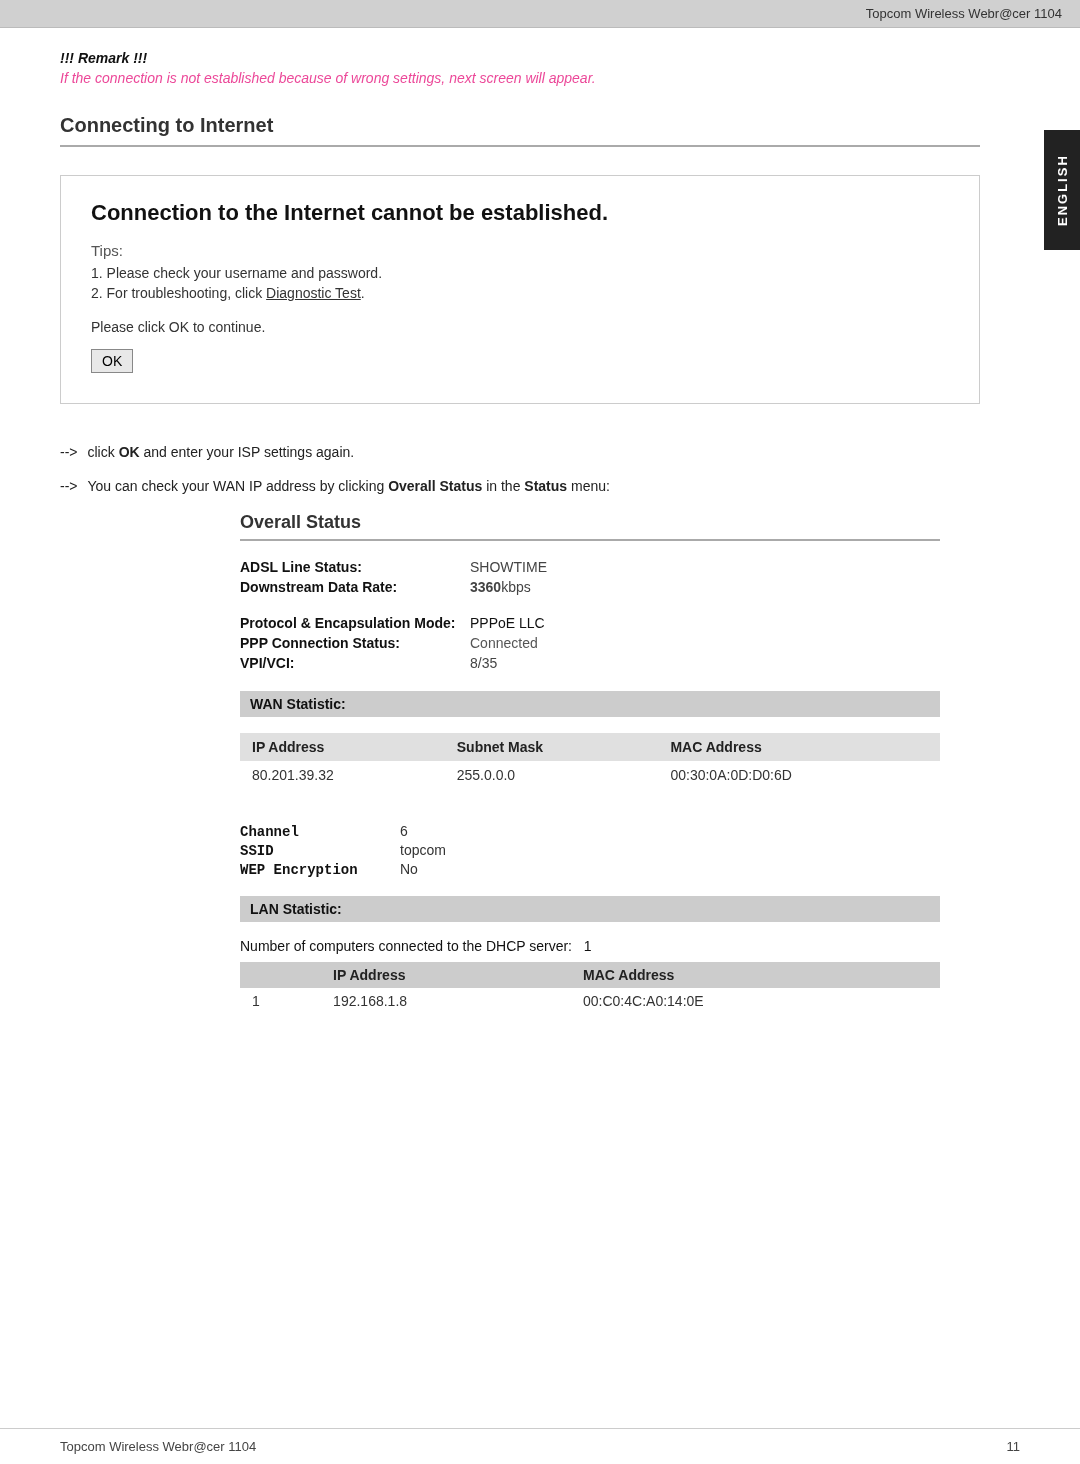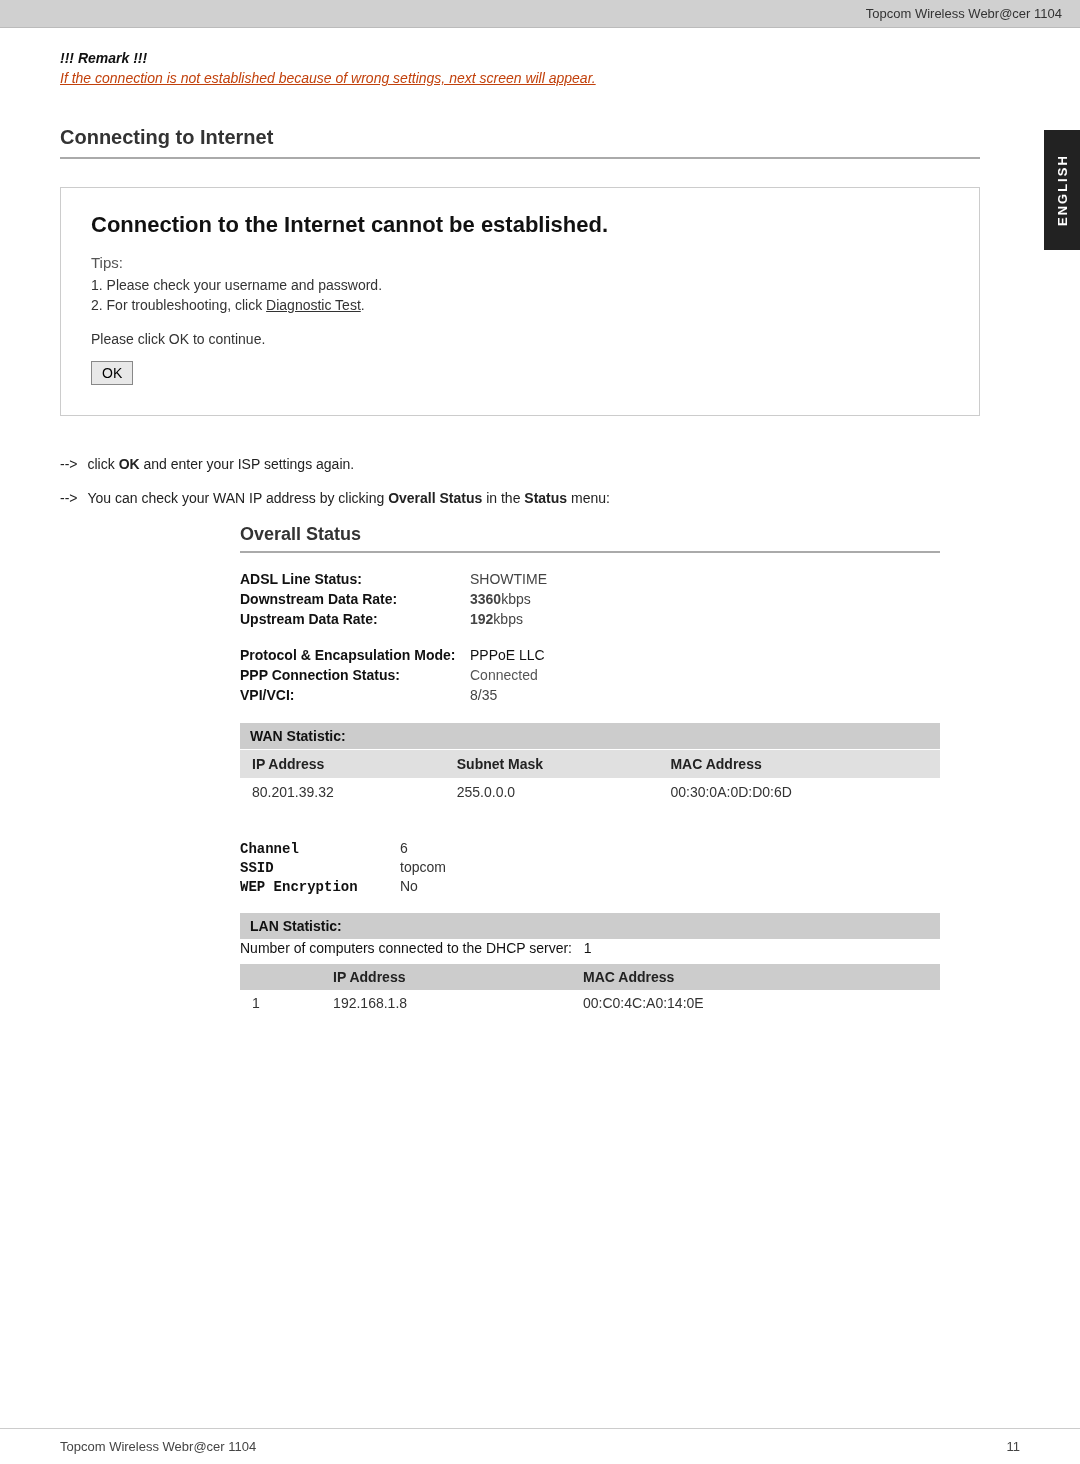--- a/index.html
+++ b/index.html
@@ -57,23 +57,22 @@
       font-style: italic;
       font-weight: bold;
       font-size: 14px;
       margin-bottom: 4px;
       color: #111;
     }
 
     .remark-body {
       font-style: italic;
       font-size: 14px;
-      color: #c2410c;
-      margin-bottom: 40px;
-      text-decoration: underline;
+      color: #ec4899;
+      margin-bottom: 28px;
     }
 
     
     .section-title {
       font-size: 20px;
       font-weight: bold;
       color: #333;
       border-bottom: 2px solid #aaa;
       padding-bottom: 8px;
       margin-bottom: 28px;
@@ -187,21 +186,21 @@
     .section-divider {
       height: 16px;
     }
 
     
     .subsection-header {
       background: #ccc;
       padding: 5px 10px;
       font-weight: bold;
       font-size: 14px;
-      margin-bottom: 1px;
+      margin-bottom: 16px;
       color: #111;
     }
 
     
     .stat-table {
       width: 100%;
       border-collapse: collapse;
       margin-bottom: 16px;
       font-size: 14px;
     }
@@ -348,26 +347,20 @@
       <span class="status-value">SHOWTIME</span>
     </div>
 
     <div class="status-row">
       <span class="status-label">Downstream Data Rate:</span>
       <span class="status-value">
         <strong>3360</strong><span>kbps</span>
       </span>
     </div>
 
-    <div class="status-row">
-      <span class="status-label">Upstream Data Rate:</span>
-      <span class="status-value">
-        <strong>192</strong><span>kbps</span>
-      </span>
-    </div>
 
     <div class="section-divider"></div>
 
     <div class="status-row">
       <span class="status-label">Protocol &amp; Encapsulation Mode:</span>
       <span class="status-value protocol-value">PPPoE LLC</span>
     </div>
 
     <div class="status-row">
       <span class="status-label">PPP Connection Status:</span>

